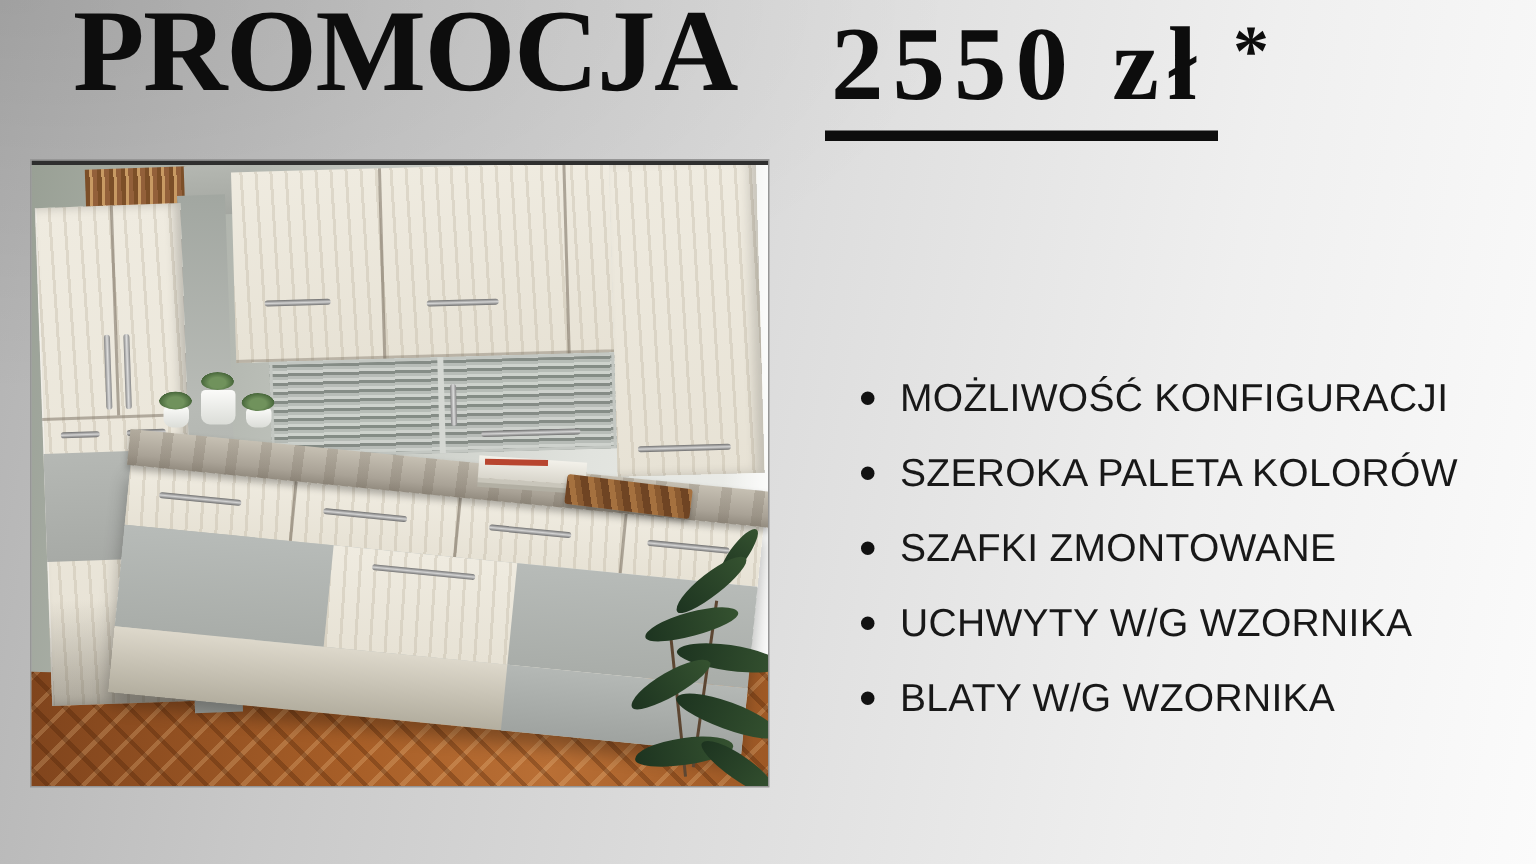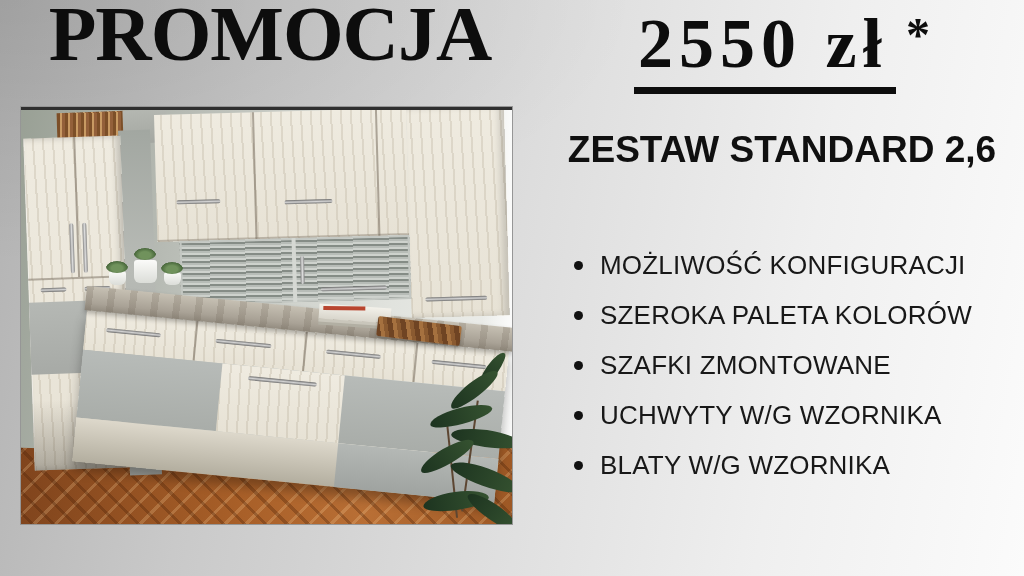--- a/index.html
+++ b/index.html
@@ -10,21 +10,21 @@
       linear-gradient(100deg,#b2b2b2 0%,#c9c9c9 24%,#dddddd 50%,#efefef 76%,#fbfbfb 100%);
     font-family:"Liberation Sans","DejaVu Sans",sans-serif;color:#141414;
   }
   
   .title{
     position:absolute;left:30px;top:-12px;width:480px;text-align:center;
     font-family:"Liberation Serif","DejaVu Serif",serif;font-weight:700;
     font-size:78px;letter-spacing:-1px;color:#0d0d0d;line-height:1.18;
   }
   .price{
-    position:absolute;left:550px;top:6px;width:464px;text-align:center;
+    position:absolute;left:550px;top:6px;width:464px;text-align:left;
     font-family:"Liberation Serif","DejaVu Serif",serif;font-weight:700;color:#0d0d0d;white-space:nowrap;
   }
   .price-amount{
     display:inline-block;font-size:70px;letter-spacing:6px;line-height:1.08;
     border-bottom:7px solid #0d0d0d;padding:0 8px 5px 4px;
   }
   .price-asterisk{display:inline-block;font-size:48px;position:relative;top:-16px;margin-left:10px;}
   .subtitle{
     position:absolute;left:550px;top:129px;width:464px;text-align:center;
     font-weight:700;font-size:37px;letter-spacing:0px;color:#101010;white-space:nowrap;
@@ -124,21 +124,20 @@
 <body>
 
 <div class="canvas">
 
   <div class="title">PROMOCJA</div>
 
   <div class="price">
     <span class="price-amount">2550 zł</span><span class="price-asterisk">*</span>
   </div>
 
-  <div class="subtitle">ZESTAW STANDARD 2,6</div>
 
   <ul class="features">
     <li>MOŻLIWOŚĆ KONFIGURACJI</li>
     <li>SZEROKA PALETA KOLORÓW</li>
     <li>SZAFKI ZMONTOWANE</li>
     <li>UCHWYTY W/G WZORNIKA</li>
     <li>BLATY W/G WZORNIKA</li>
   </ul>
 
 

